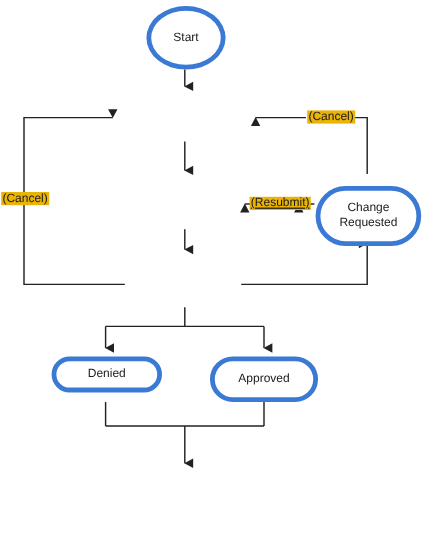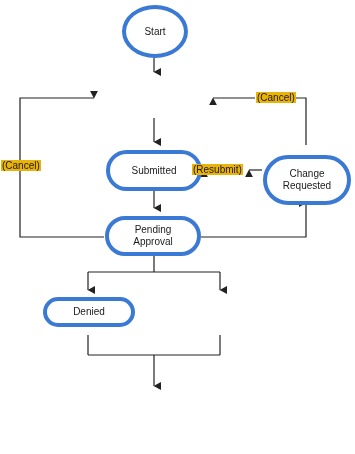--- a/index.html
+++ b/index.html
@@ -113,39 +113,35 @@
       <path d="M88,355 L220,355"></path>
       <path d="M154,355 L154,386" marker-end="url(#arrowDown)"></path>
     </g>
   </svg>
 
   <div class="node circle" style="left:122px; top:5px; width:66px; height:53px;">
     <span class="node-label">Start</span>
   </div>
 
 
-  <div class="node pill" style="left:106px; top:150px; width:96px; height:41px;">
-    <span class="node-label">Submitted</span>
-  </div>
 
   <div class="node pill" style="left:263px; top:155px; width:88px; height:50px;">
     <span class="node-label">Change
 Requested</span>
   </div>
 
-  <div class="node pill" style="left:105px; top:216px; width:96px; height:40px;">
-    <span class="node-label">Pending
-Approval</span>
-  </div>
 
   <div class="node pill" style="left:43px; top:297px; width:92px; height:30px;">
     <span class="node-label">Denied</span>
   </div>
 
+  <div class="node pill" style="left:175px; top:297px; width:90px; height:38px;">
+    <span class="node-label">Approved</span>
+  </div>
 
 
   <div class="edge-label" style="left:1px; top:160px;">(Cancel)</div>
 
   <div class="edge-label" style="left:256px; top:92px;">(Cancel)</div>
 
-  <div class="edge-label" style="left:192px; top:164px;">(Resubmit)</div>
+  <div class="edge-label" style="left:208px; top:164px;text-decoration:underline;">(Resubmit)</div>
 
 </div>
 
 </body></html>

